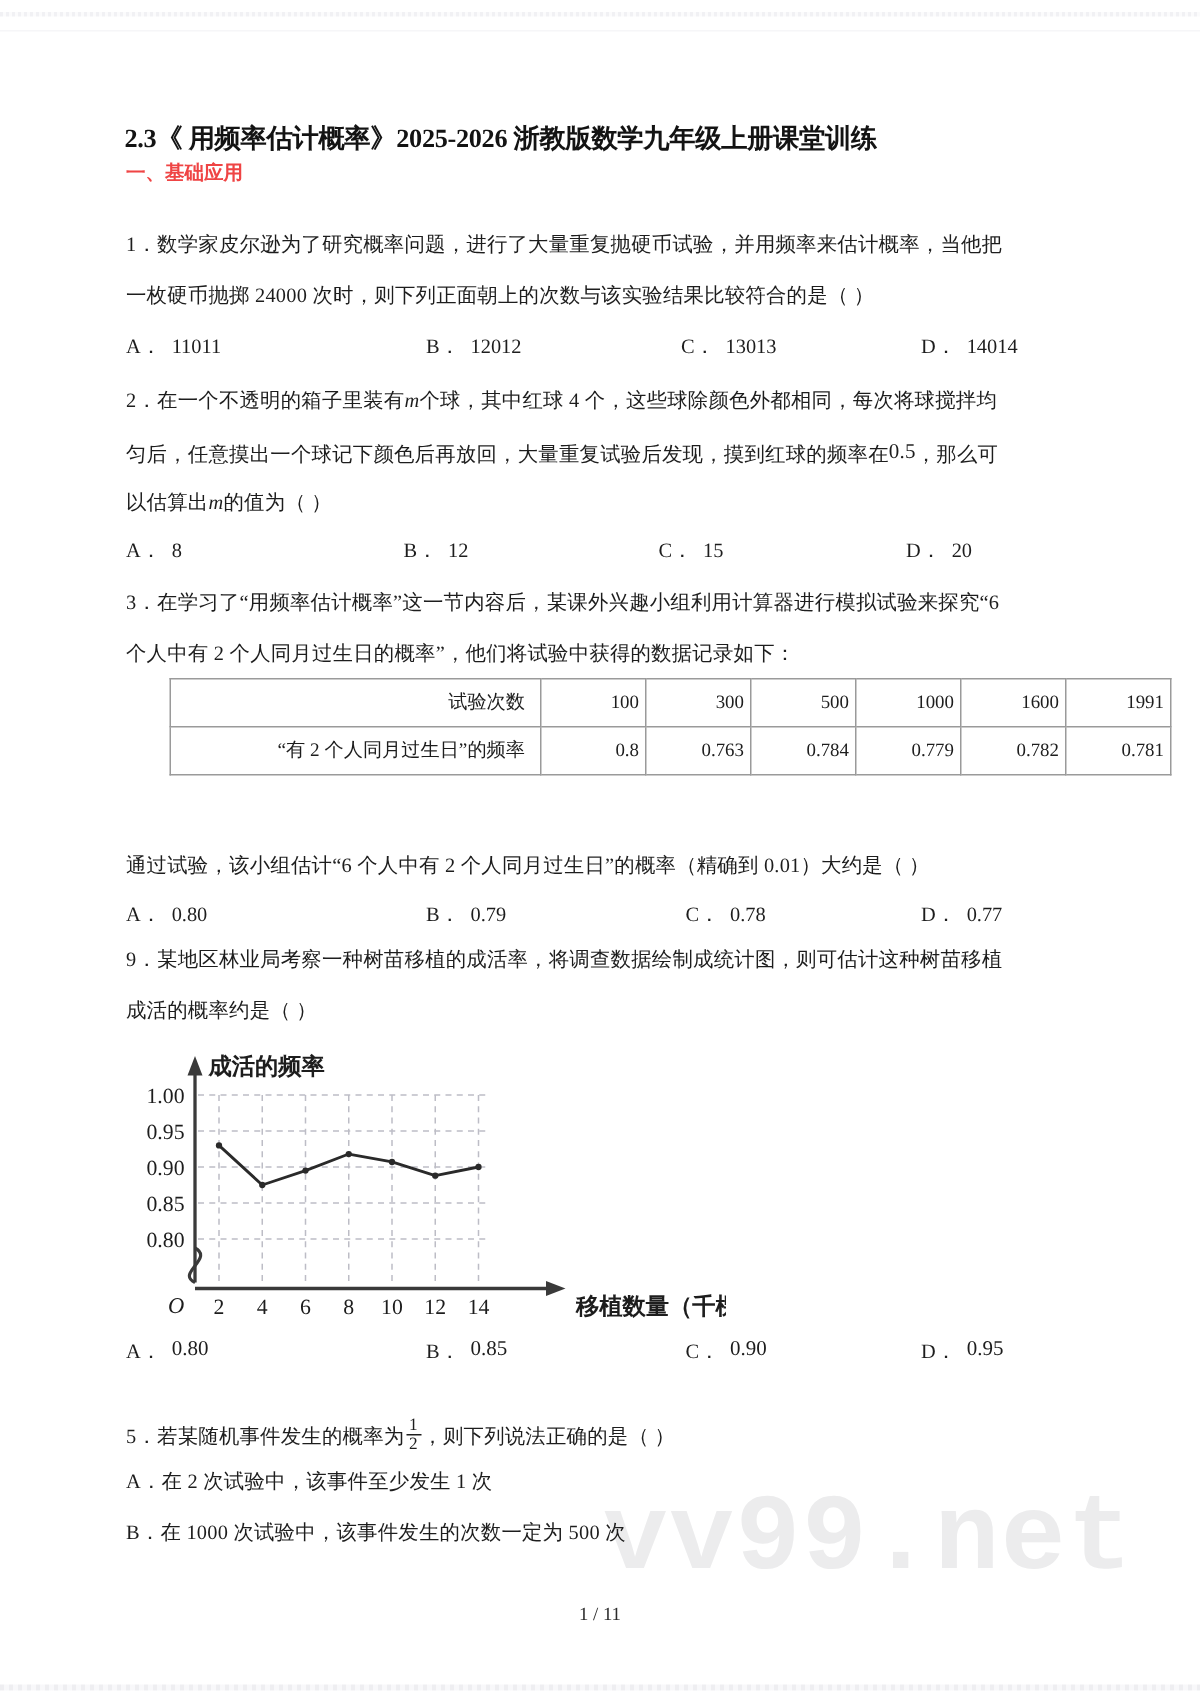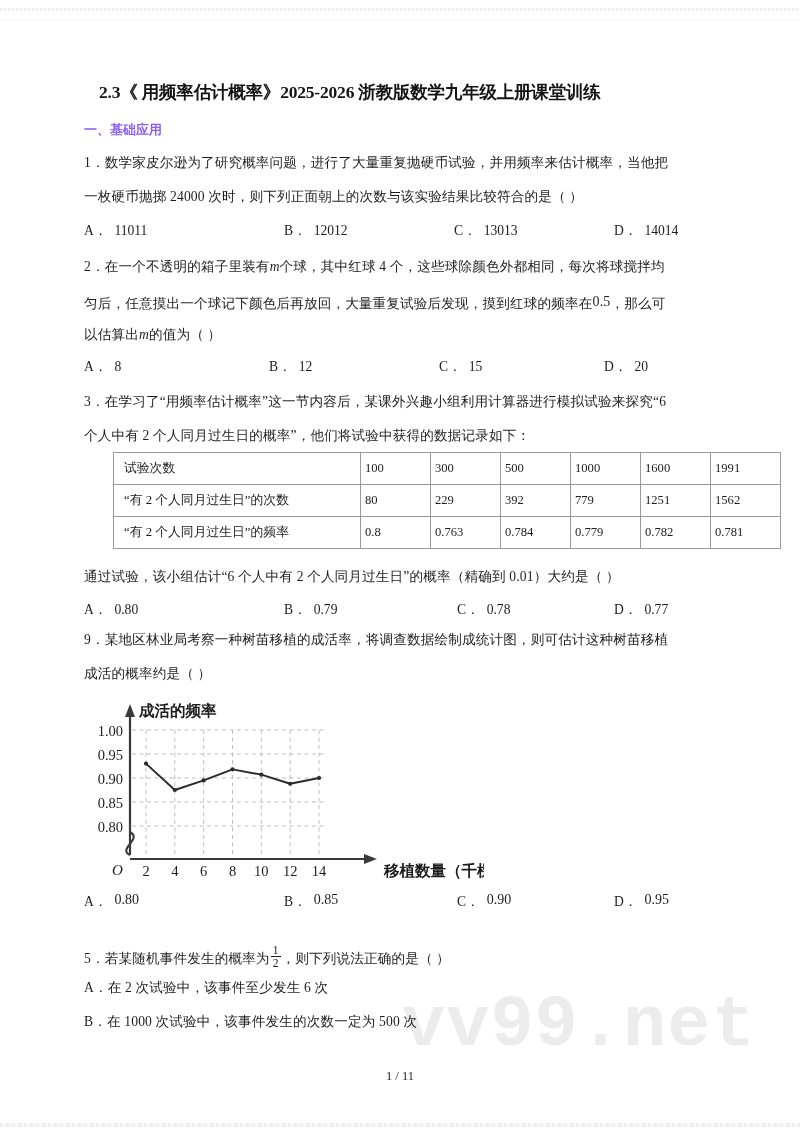--- a/index.html
+++ b/index.html
@@ -68,37 +68,37 @@
   }
 
   .content {
     position: relative;
     z-index: 2;
     padding: 0;
   }
 
   .doc-title {
     position: absolute;
-    left: 99px;
+    left: 83px;
     top: 80px;
     width: 640px;
     font-size: 17.5px;
     font-weight: bold;
     letter-spacing: -0.2px;
     color: #131313;
     white-space: nowrap;
   }
 
   .section-head {
     position: absolute;
     left: 84px;
-    top: 121px;
+    top: 106px;
     font-size: 13px;
     font-weight: bold;
-    color: #8b5cf6;
+    color: #ef4444;
     font-family: Liberation Mono, monospace;
   }
 
   .qline {
     position: absolute;
     font-size: 13.6px;
     line-height: 1.5;
     color: #1d1d1d;
     letter-spacing: 0.15px;
     white-space: nowrap;
@@ -144,21 +144,21 @@
     position: absolute;
     left: 113px;
     top: 452px;
     border-collapse: collapse;
     font-size: 12.6px;
     color: #1d1d1d;
     background: #fff;
   }
   #data-table td {
     border: 1px solid #9a9a9a;
-    text-align: left;
+    text-align: right;
     vertical-align: middle;
     height: 31px;
     padding: 0 4px;
     white-space: nowrap;
   }
   #data-table td.rowhead {
     width: 226px;
     padding: 0 10px;
     font-size: 12.8px;
   }
@@ -238,29 +238,20 @@
     <table id="data-table">
       <tbody>
         <tr>
           <td class="rowhead">试验次数</td>
           <td class="val">100</td>
           <td class="val">300</td>
           <td class="val">500</td>
           <td class="val">1000</td>
           <td class="val">1600</td>
           <td class="val">1991</td>
-        </tr>
-        <tr>
-          <td class="rowhead">“有 2 个人同月过生日”的次数</td>
-          <td class="val">80</td>
-          <td class="val">229</td>
-          <td class="val">392</td>
-          <td class="val">779</td>
-          <td class="val">1251</td>
-          <td class="val">1562</td>
         </tr>
         <tr>
           <td class="rowhead">“有 2 个人同月过生日”的频率</td>
           <td class="val">0.8</td>
           <td class="val">0.763</td>
           <td class="val">0.784</td>
           <td class="val">0.779</td>
           <td class="val">0.782</td>
           <td class="val">0.781</td>
         </tr>
@@ -340,19 +331,19 @@
       <span class="opt" style="left:0px;"><span class="lab">A．</span><span class="sup-val">0.80</span></span>
       <span class="opt" style="left:200px;"><span class="lab">B．</span><span class="sup-val">0.85</span></span>
       <span class="opt" style="left:373px;"><span class="lab">C．</span><span class="sup-val">0.90</span></span>
       <span class="opt" style="left:530px;"><span class="lab">D．</span><span class="sup-val">0.95</span></span>
     </div>
 
     <div class="qline" style="left:84px; top:944px;">
       <span>5．若某随机事件发生的概率为</span><span class="frac"><span class="num">1</span><span class="den">2</span></span><span>，则下列说法正确的是（      ）</span>
     </div>
 
-    <div class="qline" style="left:84px; top:978px;">A．在 2 次试验中，该事件至少发生 6 次</div>
+    <div class="qline" style="left:84px; top:978px;">A．在 2 次试验中，该事件至少发生 1 次</div>
     <div class="qline" style="left:84px; top:1012px;">B．在 1000 次试验中，该事件发生的次数一定为 500 次</div>
 
     <div class="page-number">1 / 11</div>
 
   </div>
 </div>
 
 </body></html>

